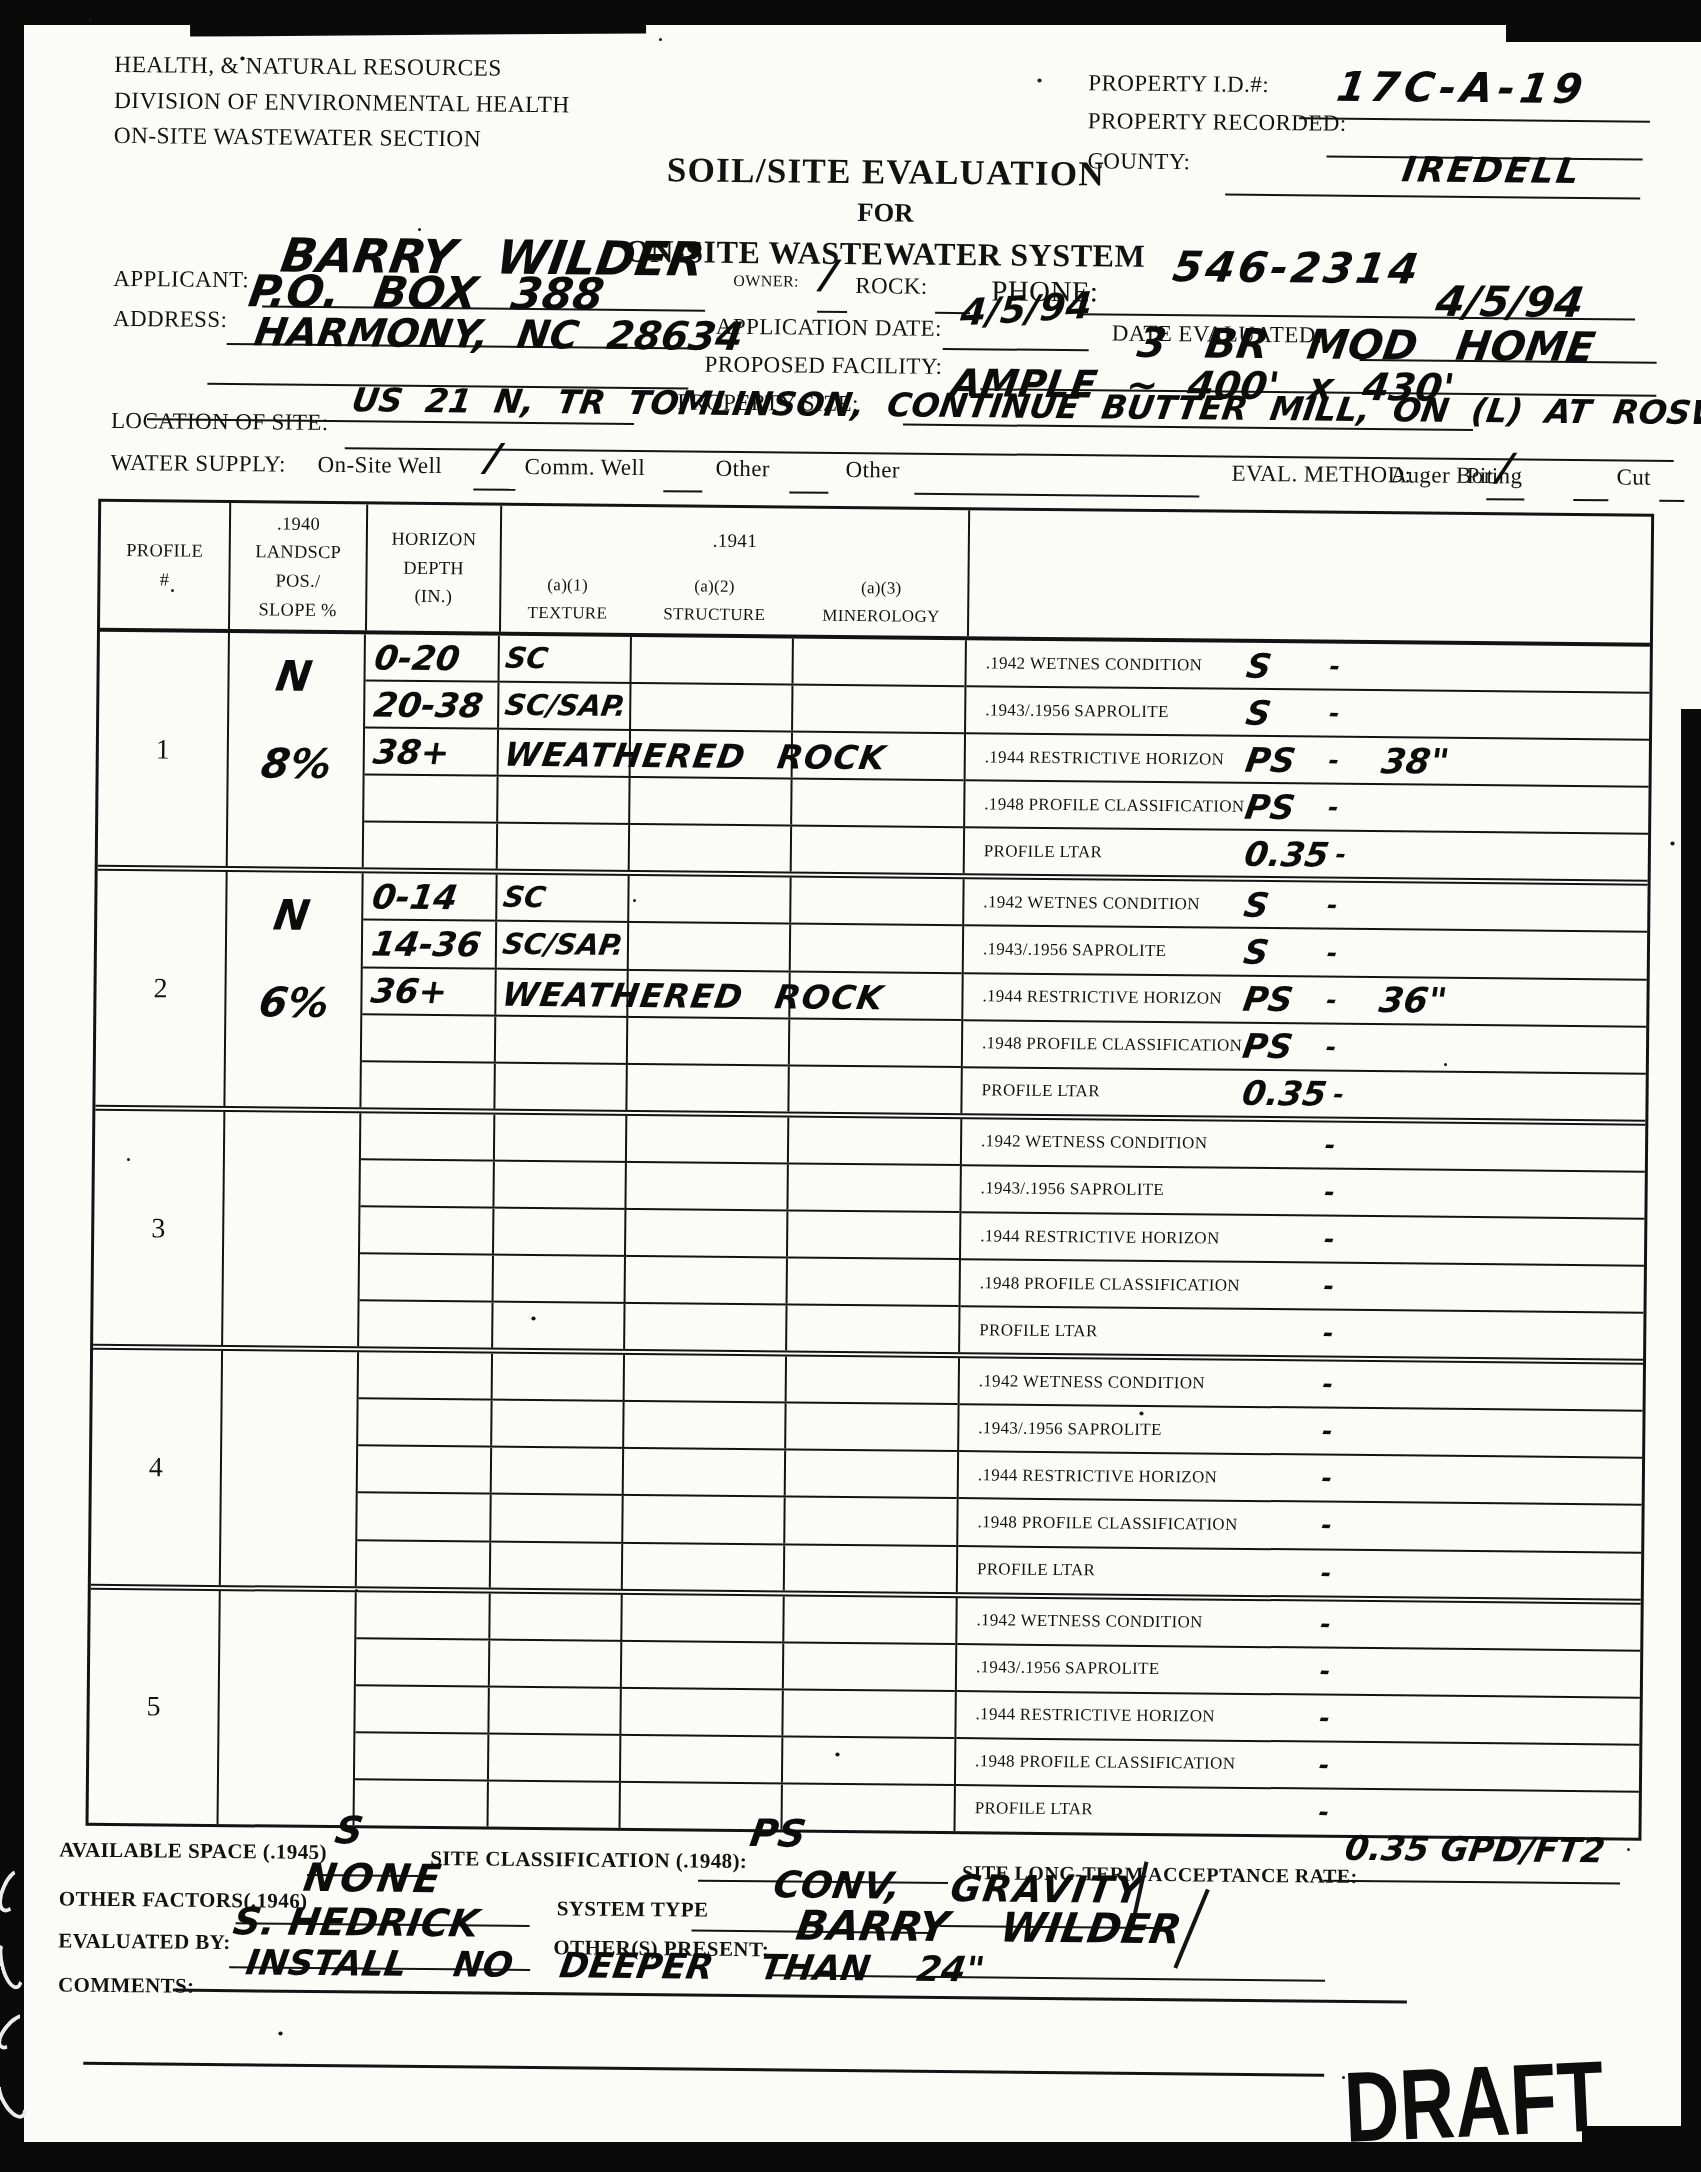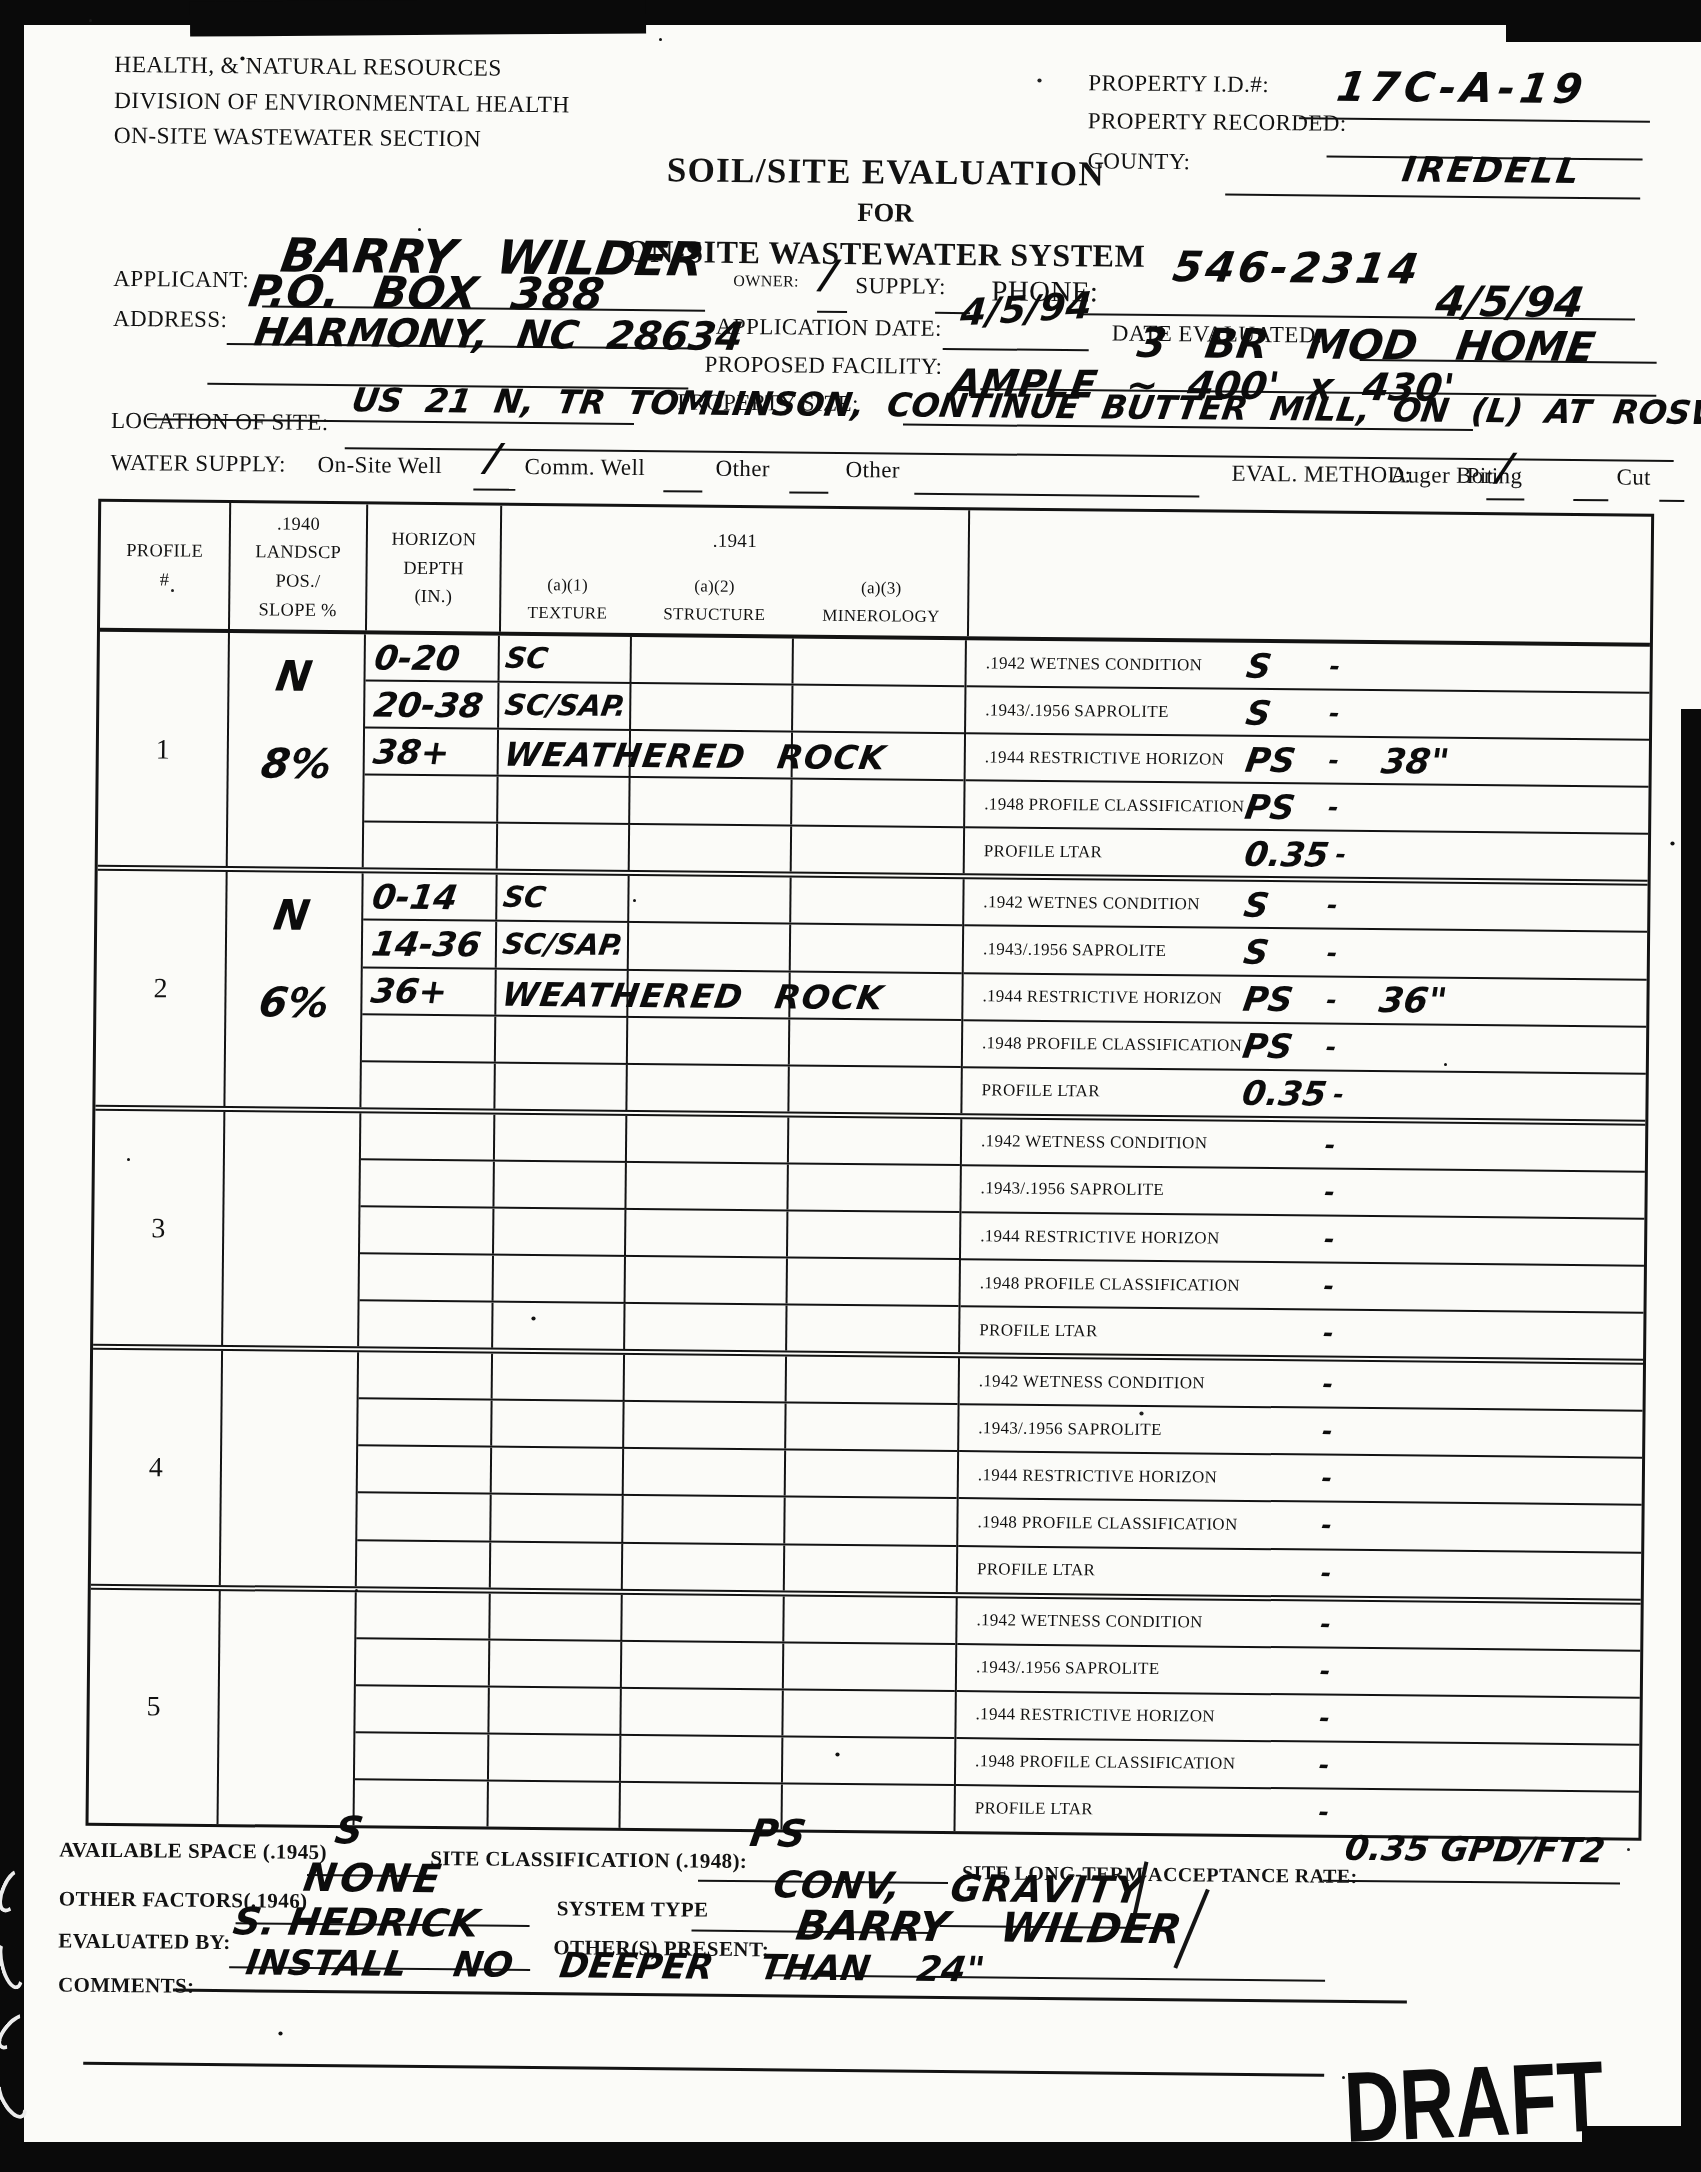--- a/index.html
+++ b/index.html
@@ -90,21 +90,21 @@
     <div class="abs" style="left:0;top:152px;width:1701px;text-align:center;text-indent:70px;font-size:35px;font-weight:700;letter-spacing:1.3px;">SOIL/SITE EVALUATION</div>
     <div class="abs" style="left:0;top:197px;width:1701px;text-align:center;text-indent:70px;font-size:26.6px;font-weight:700;">FOR</div>
     <div class="abs" style="left:0;top:235px;width:1701px;text-align:center;text-indent:70px;font-size:32px;font-weight:700;letter-spacing:0.6px;">ON-SITE WASTEWATER SYSTEM</div>
 
     <div class="abs tw" style="left:114px;top:273px;font-size:23px;">APPLICANT:</div>
     <span class="abs hw" style="left:282px;top:233px;font-size:47px;word-spacing:25px;">BARRY WILDER</span>
     <div class="ul" style="left:263px;top:311px;width:443px;"></div>
     <div class="abs tw" style="left:734px;top:273px;font-size:16px;">OWNER:</div>
     <span class="abs hw" style="left:823px;top:252px;font-size:39px;">/</span>
     <div class="ul" style="left:818px;top:311px;width:30px;"></div>
-    <div class="abs tw" style="left:856px;top:273px;font-size:23px;">SUPPLY:</div>
+    <div class="abs tw" style="left:856px;top:273px;font-size:23px;">ROCK:</div>
     <div class="ul" style="left:936px;top:311px;width:35px;"></div>
     <div class="abs tw" style="left:992px;top:273px;font-size:29px;">PHONE:</div>
     <span class="abs hw" style="left:1174px;top:239px;font-size:42px;letter-spacing:3.2px;">546-2314</span>
     <div class="ul" style="left:1079px;top:311px;width:557px;"></div>
 
     <div class="abs tw" style="left:114px;top:313px;font-size:23px;">ADDRESS:</div>
     <span class="abs hw" style="left:250px;top:271px;font-size:44px;word-spacing:19px;">P.O. BOX 388</span>
     <div class="ul" style="left:228px;top:349px;width:475px;"></div>
     <div class="abs tw" style="left:717px;top:315px;font-size:23px;">APPLICATION DATE:</div>
     <span class="abs hw" style="left:962px;top:286px;font-size:37px;transform:skewX(-8deg) rotate(-4deg);">4/5/94</span>

